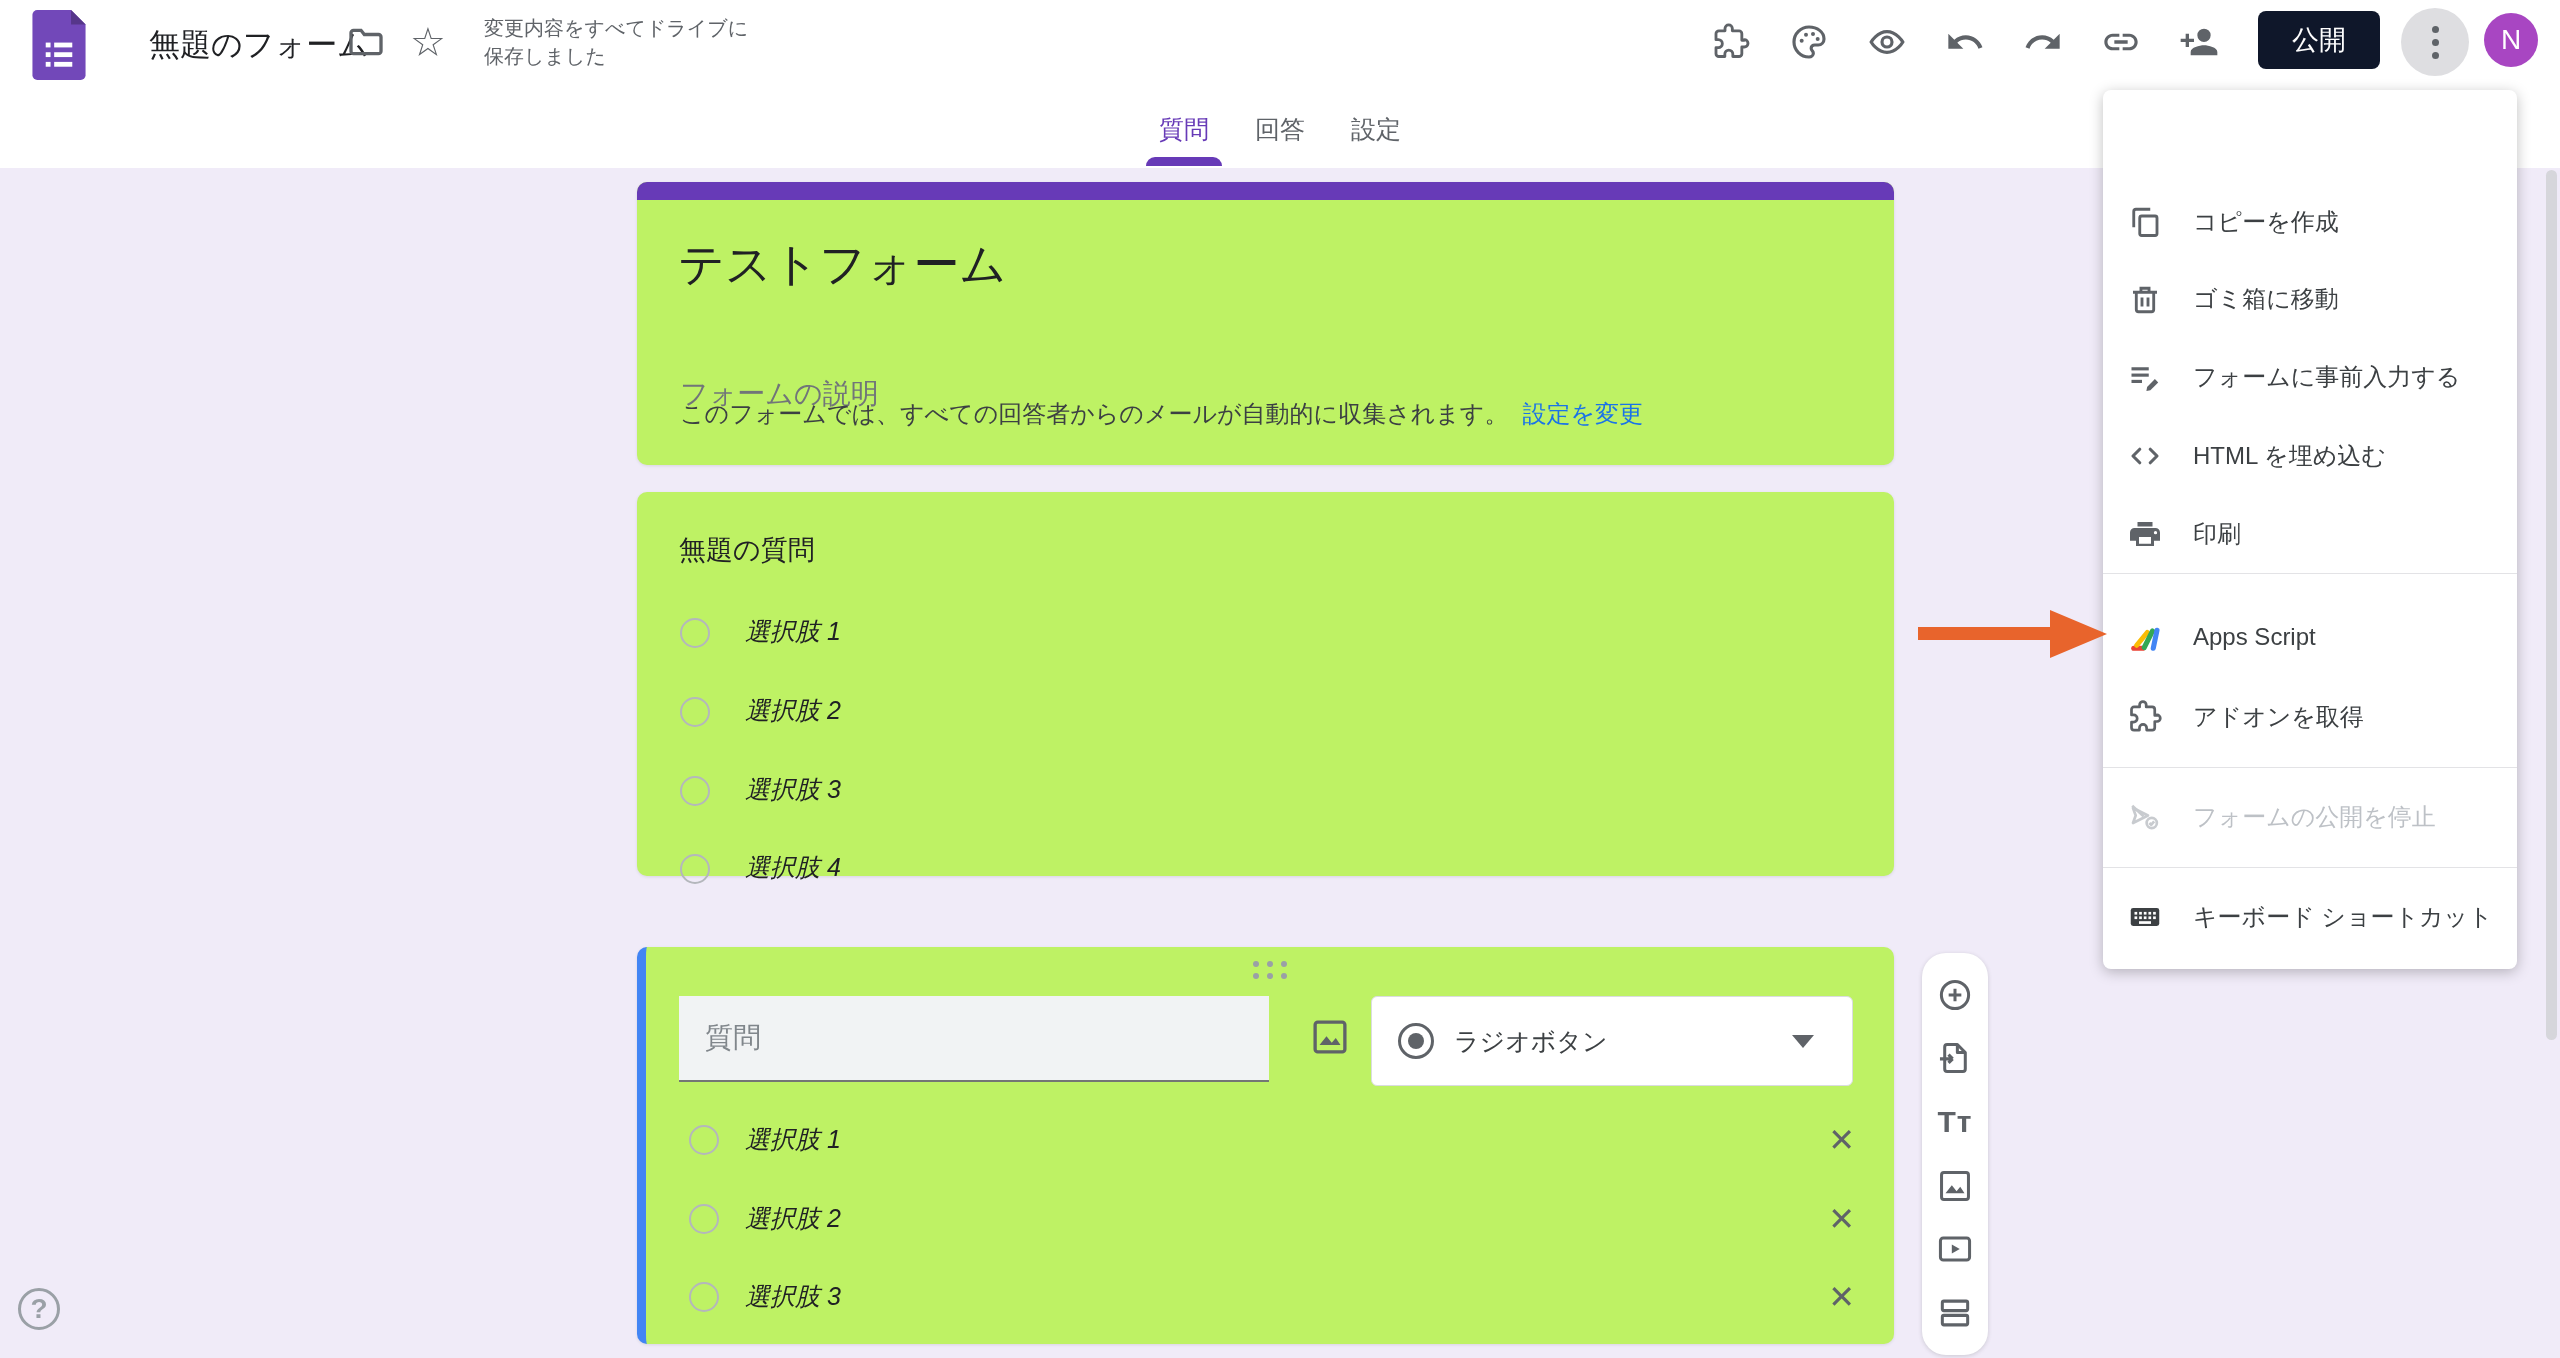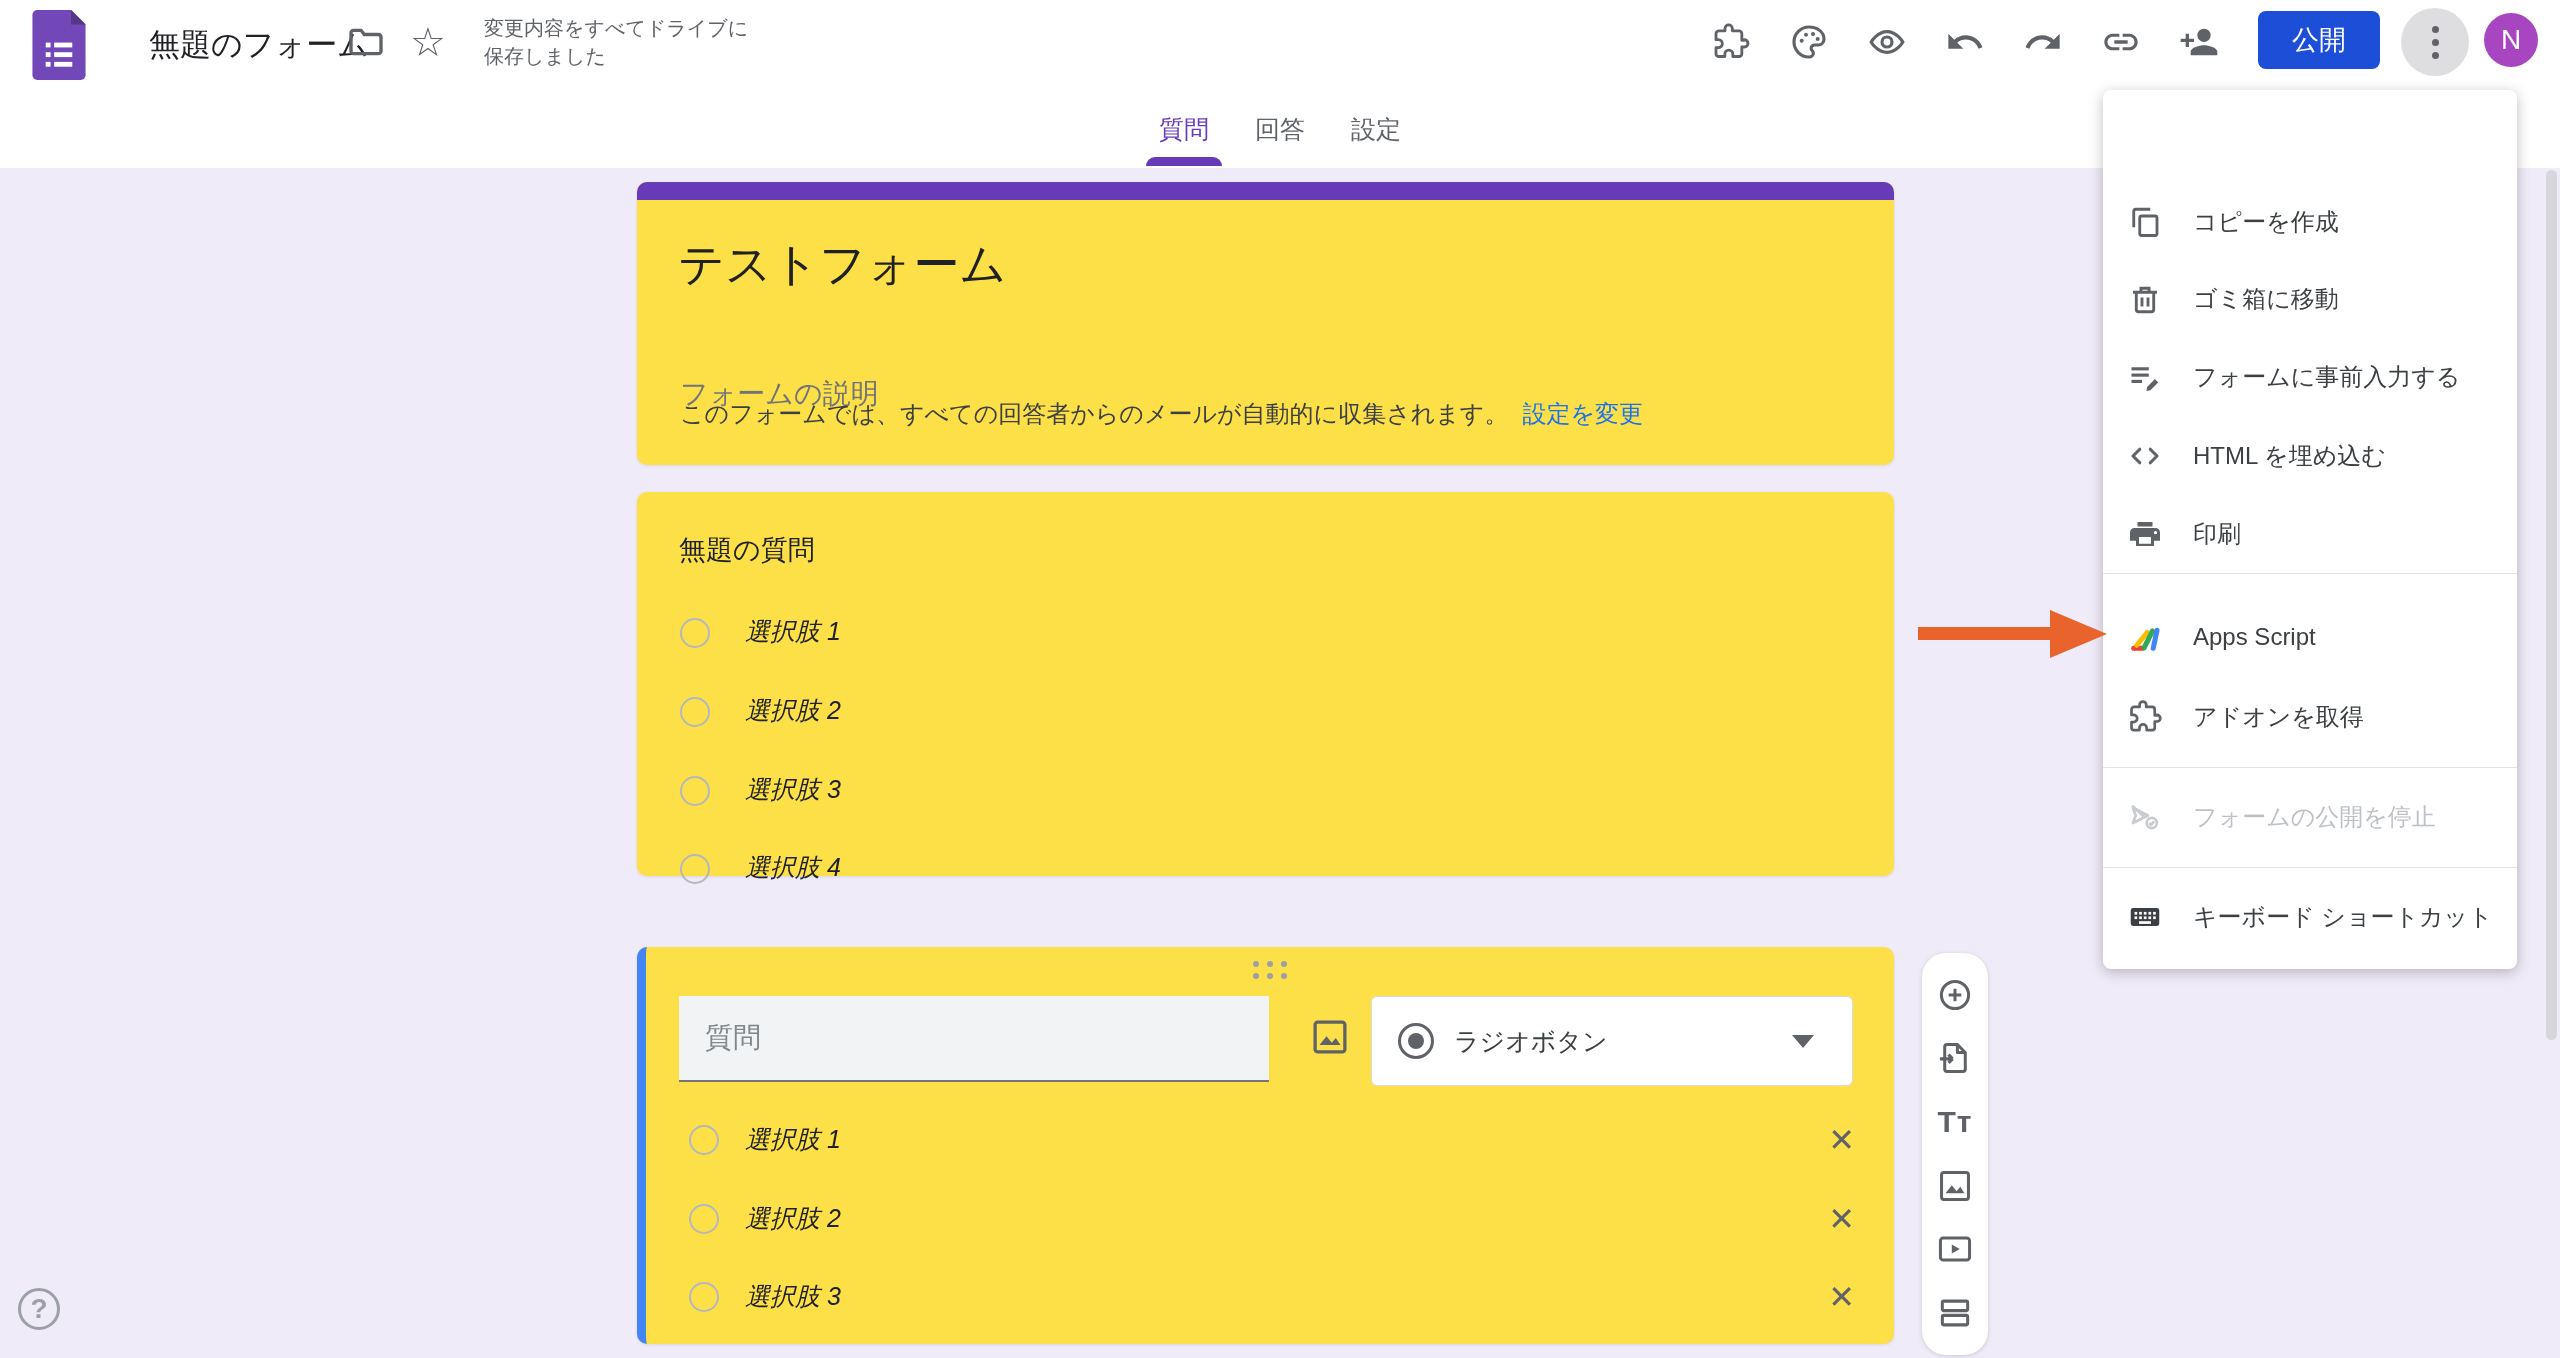--- a/index.html
+++ b/index.html
@@ -11,37 +11,37 @@
   .topwhite { position:absolute; left:0; top:0; width:2560px; height:168px; background:#fff; }
 
   .forms-logo { position:absolute; left:32px; top:10px; width:54px; height:70px; cursor:pointer; }
   .doc-title { position:absolute; left:110px; top:24px; font-size:31px; color:#202124;margin-left:39px; }
   .hicon { width:56px; height:56px; display:flex; align-items:center; justify-content:center; border-radius:50%; cursor:pointer; }
   .hicon svg { width:40px; height:40px; }
   .mini { position:absolute; top:14px; }
   .saved { position:absolute; left:484px; top:14px; font-size:20px; line-height:28px; color:#5f6368; }
 
   .hdr-actions { position:absolute; left:1703px; top:14px; display:flex; gap:22px; }
-  .publish-btn { position:absolute; left:2258px; top:11px; width:122px; height:58px; background:#1d4ed8; color:#fff;
+  .publish-btn { position:absolute; left:2258px; top:11px; width:122px; height:58px; background:#0f172a; color:#fff;
                  font-size:27px; border:none; border-radius:8px; display:flex; align-items:center; justify-content:center; cursor:pointer; }
   .more-btn { position:absolute; left:2401px; top:8px; width:68px; height:68px; border-radius:50%; background:#DEDEE1;
               display:flex; flex-direction:column; align-items:center; justify-content:center; gap:6px; cursor:pointer; }
   .more-btn i { width:7px; height:7px; border-radius:50%; background:#5f6368; }
   .avatar { position:absolute; left:2484px; top:13px; width:54px; height:54px; border-radius:50%; background:#A846C2;
             color:#fff; font-size:28px; display:flex; align-items:center; justify-content:center; cursor:pointer; }
 
   
   .tabs { position:absolute; left:50%; transform:translateX(-50%); top:92px; height:74px; display:flex; gap:46px; }
   .tab { position:relative; height:74px; display:flex; align-items:center; font-size:25px; color:#5f6368; cursor:pointer; }
   .tab.active { color:#673AB7; }
   .tab.active::after { content:""; position:absolute; left:-13px; right:-13px; bottom:0; height:9px;
                        background:#673AB7; border-radius:9px 9px 0 0; }
 
   
-  .card { position:absolute; left:637px; width:1257px; background:#fde047; border-radius:10px;
+  .card { position:absolute; left:637px; width:1257px; background:#bef264; border-radius:10px;
           box-shadow:0 1px 3px rgba(60,64,67,.12); }
   .title-card { top:182px; height:283px; }
   .card-topbar { position:absolute; left:0; top:0; width:100%; height:18px; background:#673AB7; border-radius:10px 10px 0 0; }
   .form-title { position:absolute; left:41px; top:52px; font-size:46px; font-weight:400; color:#202124; }
   .form-desc { position:absolute; left:43px; top:146px; font-size:28px; color:#717579;margin-top:47px; }
   .form-notice { position:absolute; left:43px; top:216px; font-size:24px; color:#3c4043; }
   .form-notice a { color:#1A73E8; text-decoration:none; margin-left:14px; cursor:pointer; }
 
   .q1-card { top:492px; height:384px; }
   .q-title { position:absolute; left:42px; top:40px; font-size:27px; color:#202124; }

